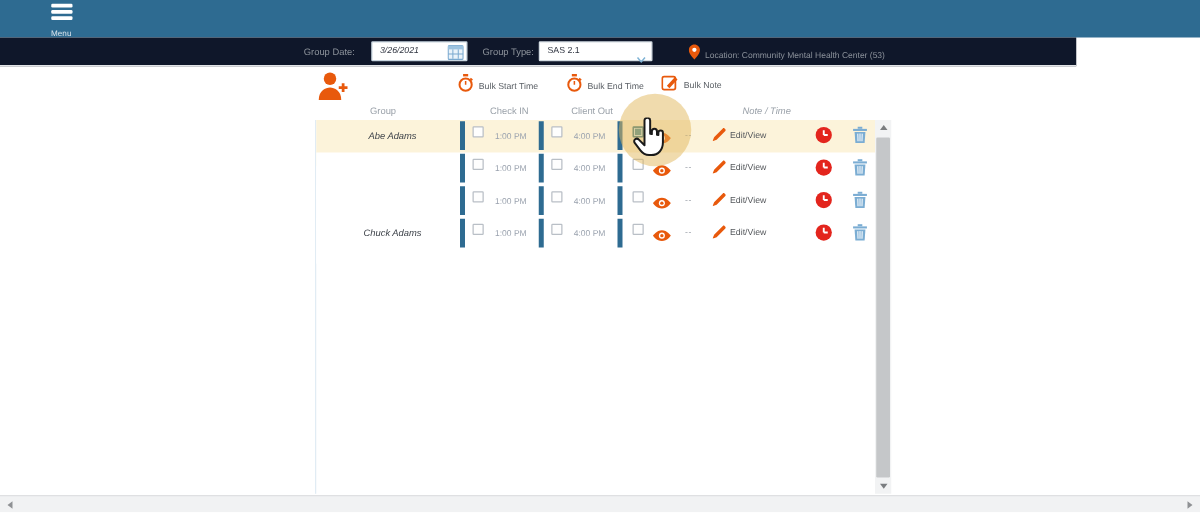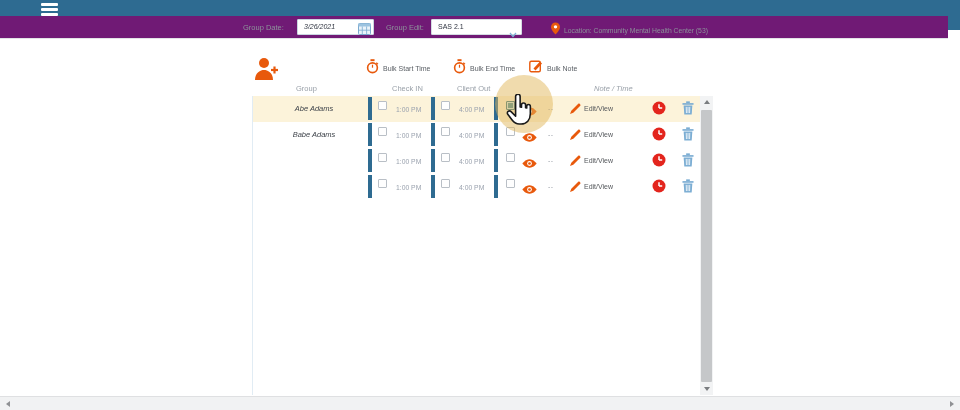--- a/index.html
+++ b/index.html
@@ -8,21 +8,21 @@
   .screen { position:relative; width:960px; height:410px; background:#fff; overflow:hidden; }
 
   
   .app-header { position:absolute; left:0; top:0; width:960px; height:30px; background:#2e6b91; }
   .menu-btn { position:absolute; left:28px; top:3px; width:42px; text-align:center; cursor:pointer; }
   .hamburger { display:inline-block; }
   .hamburger i { display:block; width:17px; height:3px; background:#fff; border-radius:1px; margin:0 auto 2px auto; }
   .menu-label { display:block; font-size:6.5px; color:#d9e4ec; margin-top:1px; }
 
   
-  .toolbar { position:absolute; left:0; top:16px; width:948px; height:23px; background:#701a75; border-bottom:1px solid #e2e4e7; }
+  .toolbar { position:absolute; left:0; top:30px; width:861px; height:23px; background:#0f172a; border-bottom:1px solid #e2e4e7; }
   .tb-label { position:absolute; top:7px; font-size:7.5px; color:#8d939b; }
   .gd-label { left:243px; }
   .gt-label { left:386px; }
   .date-input { position:absolute; left:297px; top:3px; width:77px; height:16px; background:#fff; border:1px solid #c9d6e0; border-radius:1px; }
   .date-value { position:absolute; left:6px; top:0; line-height:14px; font-size:7px; font-style:italic; color:#2f3440; }
   .cal-icon { position:absolute; right:2px; top:1px; }
   .type-select { position:absolute; left:431px; top:3px; width:91px; height:16px; background:#fff; border:1px solid #d4dce2; border-radius:1px; }
   .type-value { position:absolute; left:6px; top:0; line-height:14px; font-size:7px; color:#2f3440; }
   .chev { position:absolute; right:4px; top:4px; }
   .location { position:absolute; left:551px; top:5px; display:flex; align-items:center; }
@@ -104,21 +104,21 @@
       <span class="cal-icon">
         <svg width="13" height="13" viewBox="0 0 13 13">
             <rect x="0.5" y="1.5" width="12" height="11" rx="1" fill="#eaf3fa" stroke="#7aa9cf"></rect>
             <rect x="0.5" y="1.5" width="12" height="3" fill="#9cc3e0"></rect>
             <line x1="4.3" y1="4.5" x2="4.3" y2="12" stroke="#7aa9cf" stroke-width="0.8"></line>
             <line x1="8.6" y1="4.5" x2="8.6" y2="12" stroke="#7aa9cf" stroke-width="0.8"></line>
             <line x1="0.5" y1="8.2" x2="12.5" y2="8.2" stroke="#7aa9cf" stroke-width="0.8"></line>
           </svg>
       </span>
     </div>
-    <span class="tb-label gt-label">Group Edit:</span>
+    <span class="tb-label gt-label">Group Type:</span>
     <div class="type-select">
       <span class="type-value">SAS 2.1</span>
       <span class="chev">
         <svg width="8" height="6" viewBox="0 0 8 6">
             <polyline points="1,1 4,4.5 7,1" fill="none" stroke="#7fb3d5" stroke-width="1.2"></polyline>
           </svg>
       </span>
     </div>
     <div class="location">
       <span>
@@ -209,21 +209,20 @@
             <rect x="4.5" y="0.3" width="4" height="1.8" fill="#7badd3"></rect>
             <rect x="0.5" y="2.2" width="12" height="1.8" fill="#7badd3"></rect>
             <path d="M1.8 4.8 L11.2 4.8 L10.5 14.5 L2.5 14.5 Z" fill="#7badd3"></path>
             <line x1="4.6" y1="6.3" x2="4.8" y2="13" stroke="#fff" stroke-width="0.9"></line>
             <line x1="6.5" y1="6.3" x2="6.5" y2="13" stroke="#fff" stroke-width="0.9"></line>
             <line x1="8.4" y1="6.3" x2="8.2" y2="13" stroke="#fff" stroke-width="0.9"></line>
           </svg></span>
     </div>
 
     <div class="row" style="top:26px">
-      <span class="client">Babe Adams</span>
       <span class="vbar b1"></span>
       <span class="cb cb1"></span>
       <span class="time t1">1:00 PM</span>
       <span class="vbar b2"></span>
       <span class="cb cb2"></span>
       <span class="time t2">4:00 PM</span>
       <span class="vbar b3"></span>
       <span class="cb cb3"></span>
       <span class="eye"><svg width="17" height="11" viewBox="0 0 24 14">
             <path d="M12 1 C6 1 2 7 2 7 C2 7 6 13 12 13 C18 13 22 7 22 7 C22 7 18 1 12 1 Z" fill="#e8590c"></path>
@@ -282,20 +281,21 @@
             <rect x="4.5" y="0.3" width="4" height="1.8" fill="#7badd3"></rect>
             <rect x="0.5" y="2.2" width="12" height="1.8" fill="#7badd3"></rect>
             <path d="M1.8 4.8 L11.2 4.8 L10.5 14.5 L2.5 14.5 Z" fill="#7badd3"></path>
             <line x1="4.6" y1="6.3" x2="4.8" y2="13" stroke="#fff" stroke-width="0.9"></line>
             <line x1="6.5" y1="6.3" x2="6.5" y2="13" stroke="#fff" stroke-width="0.9"></line>
             <line x1="8.4" y1="6.3" x2="8.2" y2="13" stroke="#fff" stroke-width="0.9"></line>
           </svg></span>
     </div>
 
     <div class="row" style="top:78px">
+      <span class="client">Chuck Adams</span>
       <span class="vbar b1"></span>
       <span class="cb cb1"></span>
       <span class="time t1">1:00 PM</span>
       <span class="vbar b2"></span>
       <span class="cb cb2"></span>
       <span class="time t2">4:00 PM</span>
       <span class="vbar b3"></span>
       <span class="cb cb3"></span>
       <span class="eye"><svg width="17" height="11" viewBox="0 0 24 14">
             <path d="M12 1 C6 1 2 7 2 7 C2 7 6 13 12 13 C18 13 22 7 22 7 C22 7 18 1 12 1 Z" fill="#e8590c"></path>

